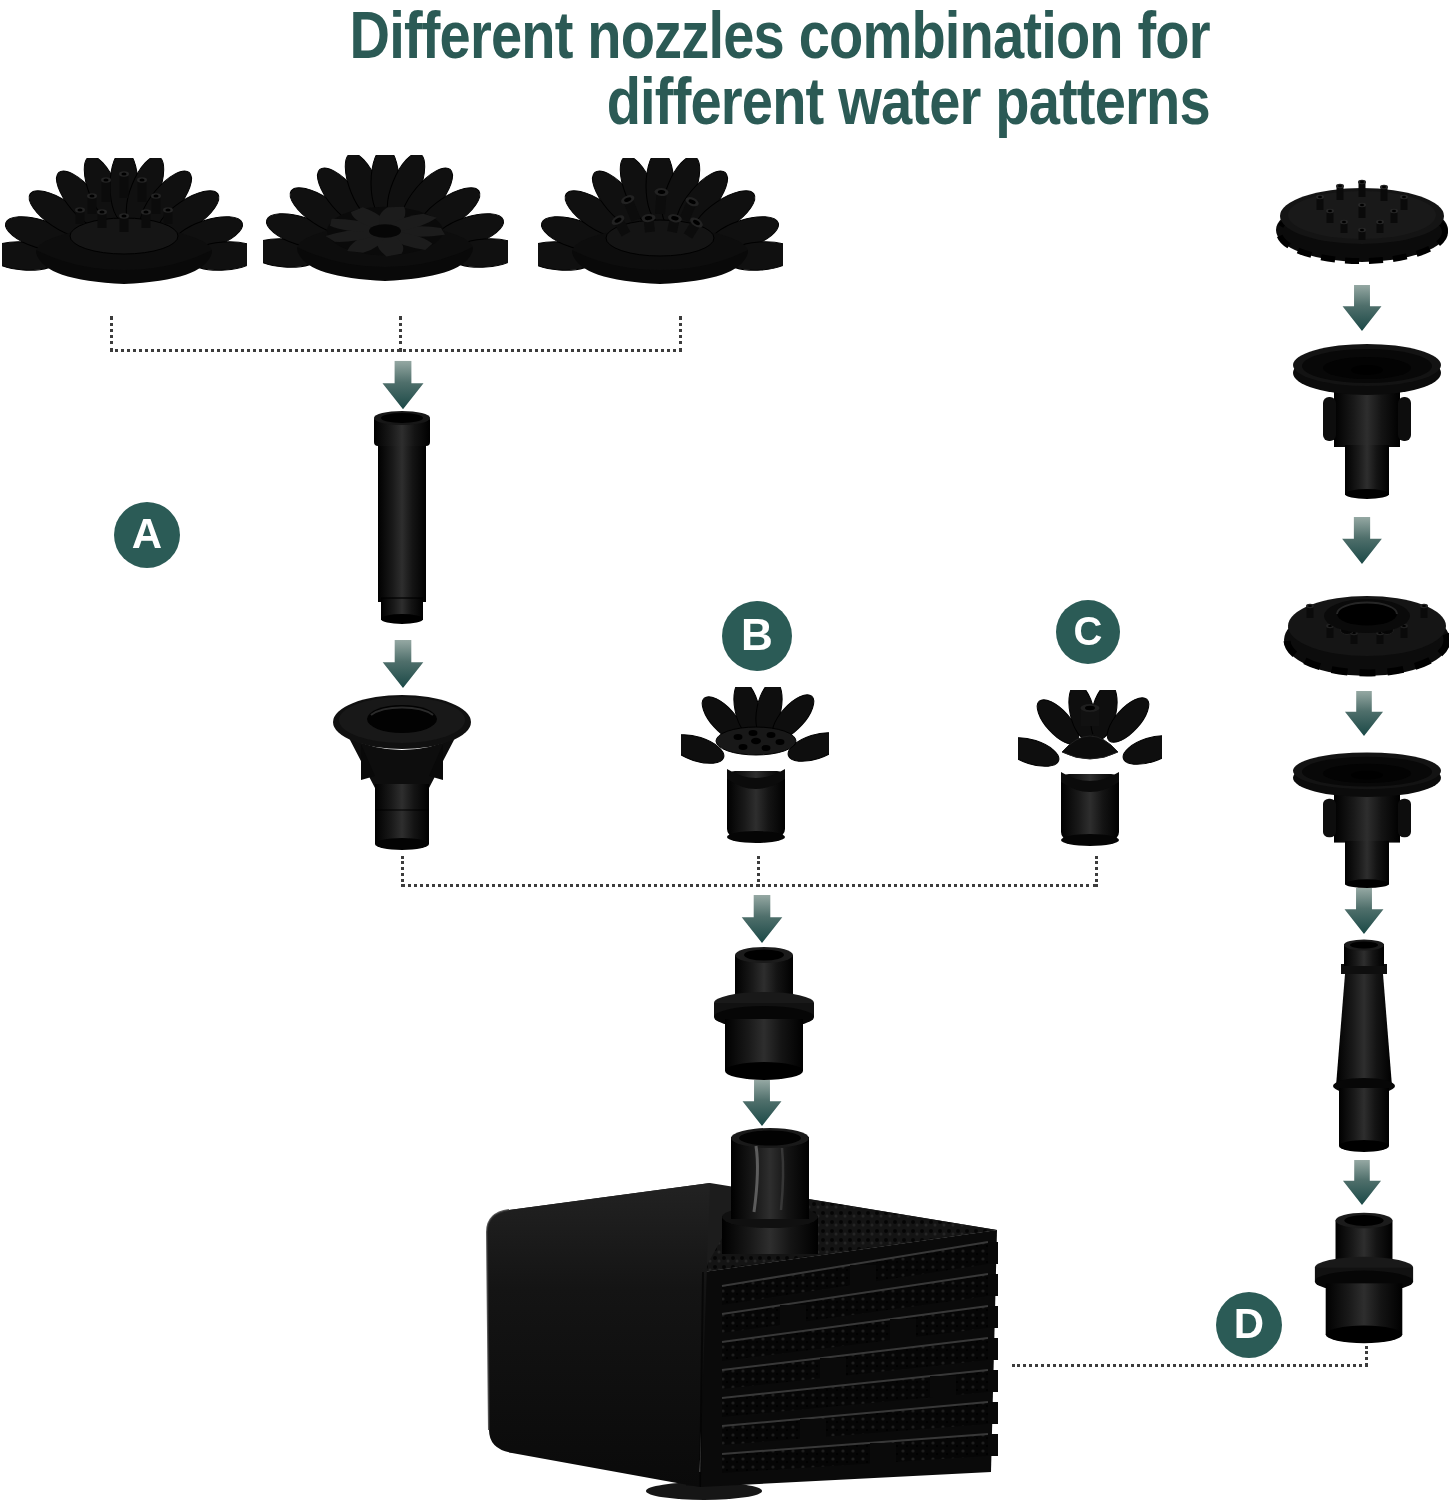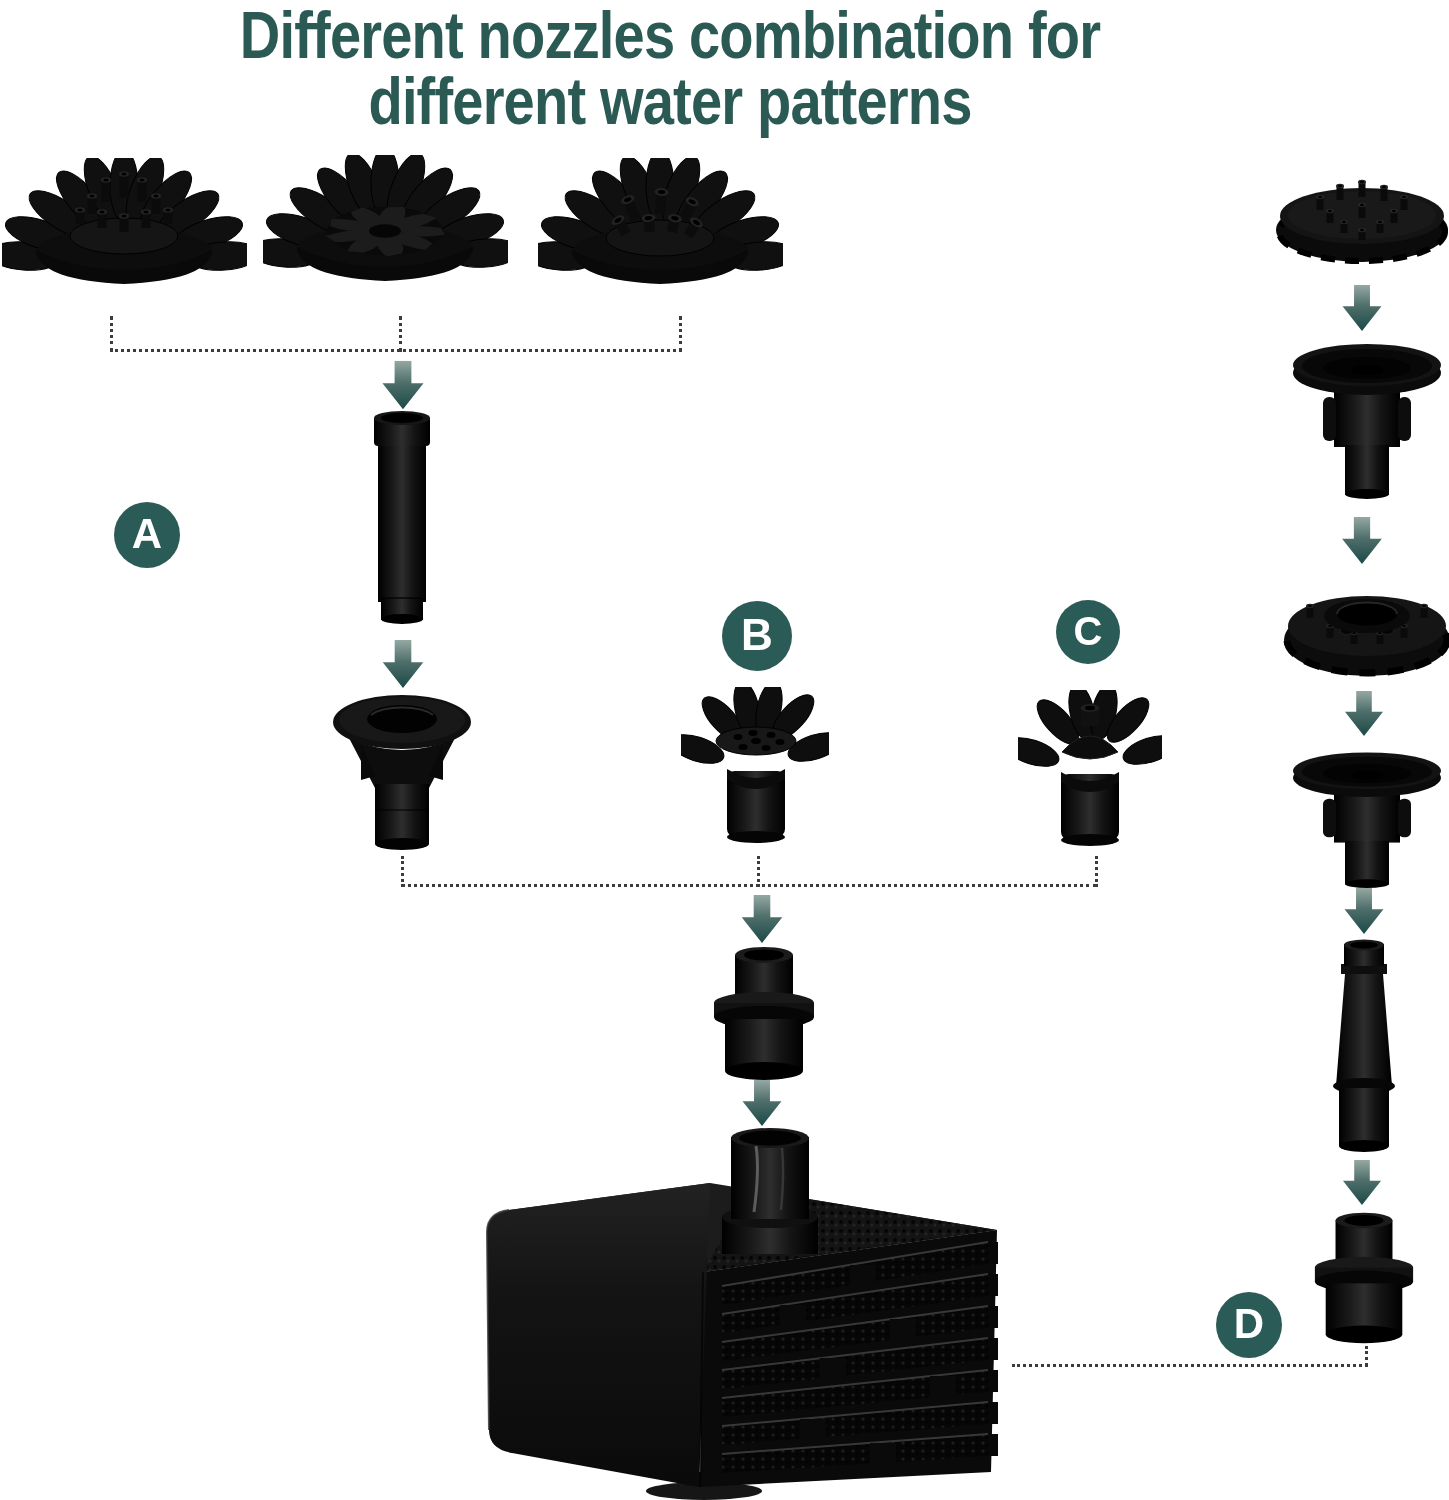--- a/index.html
+++ b/index.html
@@ -1,21 +1,21 @@
 <!DOCTYPE html>
 <html><head>
 <meta charset="utf-8">
 <style>
   html,body{margin:0;padding:0;background:#fff;}
   .canvas{
     position:relative;width:1449px;height:1500px;background:#fff;overflow:hidden;
     font-family:"Liberation Sans","DejaVu Sans",sans-serif;
   }
   .title{
-    position:absolute;left:35px;top:2px;width:1270px;text-align:center;
+    position:absolute;left:35px;top:2px;width:1270px;text-align:right;
     color:#2B5A55;font-weight:bold;font-size:66px;line-height:1.0;letter-spacing:-1px;
   }
   .title .tline{display:block;transform:scaleX(.85);transform-origin:50% 50%;white-space:nowrap;}
   .part{position:absolute;}
   .badge{
     position:absolute;border-radius:50%;background:#2B5B56;color:#ffffff;
     display:flex;align-items:center;justify-content:center;font-weight:bold;
   }
   .badge span{transform:translateY(-1px);}
   .dot-h{position:absolute;height:0;border-top:3px dotted #3C3C3C;}

